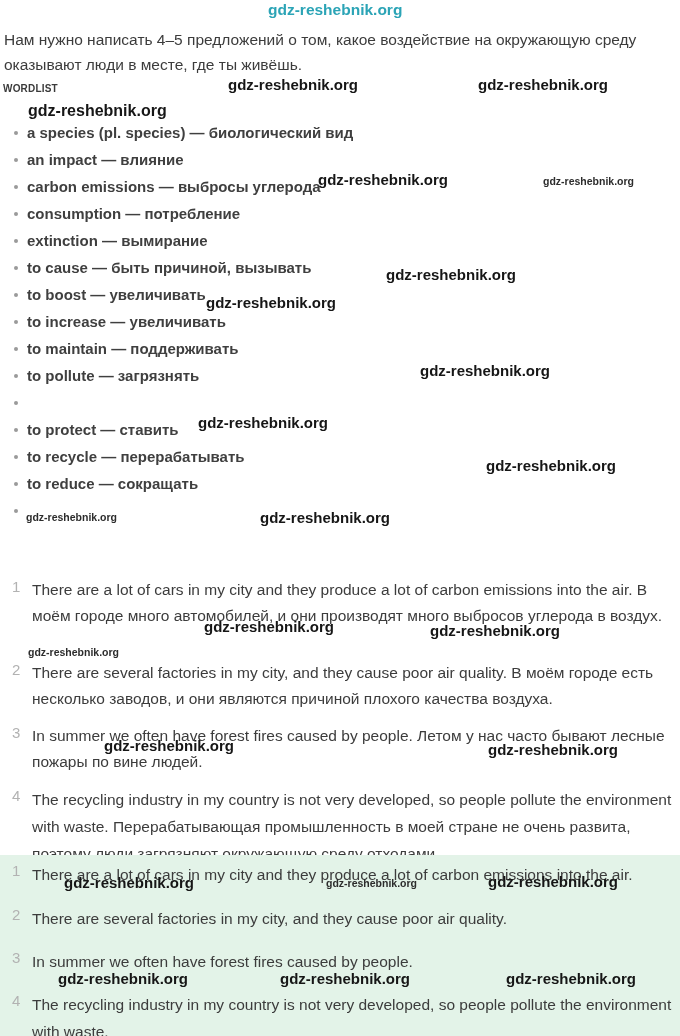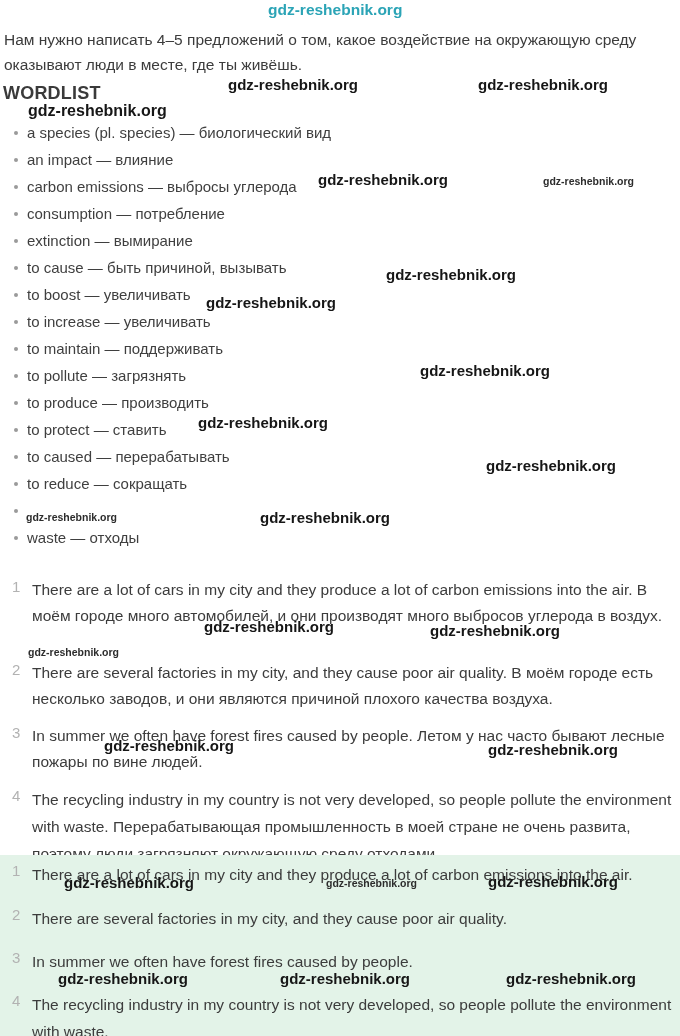--- a/index.html
+++ b/index.html
@@ -7,25 +7,25 @@
     position:relative; width:680px; height:1036px; background:#ffffff;
     font-family:"Liberation Sans","DejaVu Sans",sans-serif; color:#3f3f3f;
     overflow:hidden;
   }
   .task {
     position:absolute; left:4px; top:27px; width:674px;
     font-size:15.5px; line-height:25px; color:#3c3c3c;
   }
   .wordlist-title {
     position:absolute; left:3px; top:83px;
-    font-size:18px; font-weight:700; color:#3a3a3a; letter-spacing:.2px;
+    font-size:10px; font-weight:700; color:#3a3a3a; letter-spacing:.2px;
   }
   .wordlist {
     position:absolute; left:0; top:119px; width:680px;
-    margin:0; padding:0; list-style:none;
+    margin:0; padding:0; list-style:none;font-weight:bold;
   }
   .wl-item { height:27px; display:flex; align-items:center; font-size:15px; color:#3f3f3f; }
   .dot { width:4px; height:4px; border-radius:50%; background:#9a9a9a; margin:0 9px 0 14px; flex:0 0 auto; }
 
   .answer { position:absolute; left:0; width:680px; }
   .answer .num { position:absolute; left:12px; top:1px; color:#b2b2b2; font-size:15px; }
   .answer .text { margin-left:32px; width:648px; font-size:15.5px; line-height:25.5px; color:#3c3c3c; }
 
   #ans1 { top:577px; } #ans2 { top:660px; } #ans3 { top:723px; } #ans4 { top:786px; }
   #ans4 .text { line-height:27px; }
@@ -83,40 +83,35 @@
     <li class="wl-item">
         <span class="dot"></span>
         <span>to maintain — поддерживать</span>
       </li>
     <li class="wl-item">
         <span class="dot"></span>
         <span>to pollute — загрязнять</span>
       </li>
     <li class="wl-item">
         <span class="dot"></span>
-        <span>to produce — производить</span>
       </li>
     <li class="wl-item">
         <span class="dot"></span>
         <span>to protect — ставить</span>
       </li>
     <li class="wl-item">
         <span class="dot"></span>
-        <span>to caused — перерабатывать</span>
+        <span>to recycle — перерабатывать</span>
       </li>
     <li class="wl-item">
         <span class="dot"></span>
         <span>to reduce — сокращать</span>
       </li>
     <li class="wl-item">
         <span class="dot"></span>
-      </li>
-    <li class="wl-item">
-        <span class="dot"></span>
-        <span>waste — отходы</span>
       </li>
   </ul>
 
   <div class="answer" id="ans1">
     <span class="num">1</span>
     <div class="text">There are a lot of cars in my city and they produce a lot of carbon emissions into the air. В моём городе много автомобилей, и они производят много выбросов углерода в воздух.</div>
   </div>
   <div class="answer" id="ans2">
     <span class="num">2</span>
     <div class="text">There are several factories in my city, and they cause poor air quality. В моём городе есть несколько заводов, и они являются причиной плохого качества воздуха.</div>

